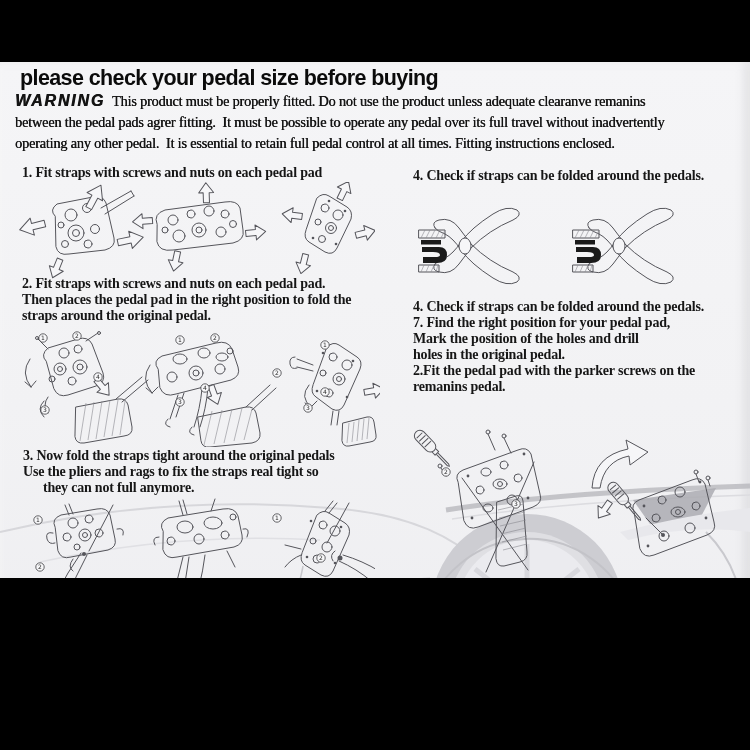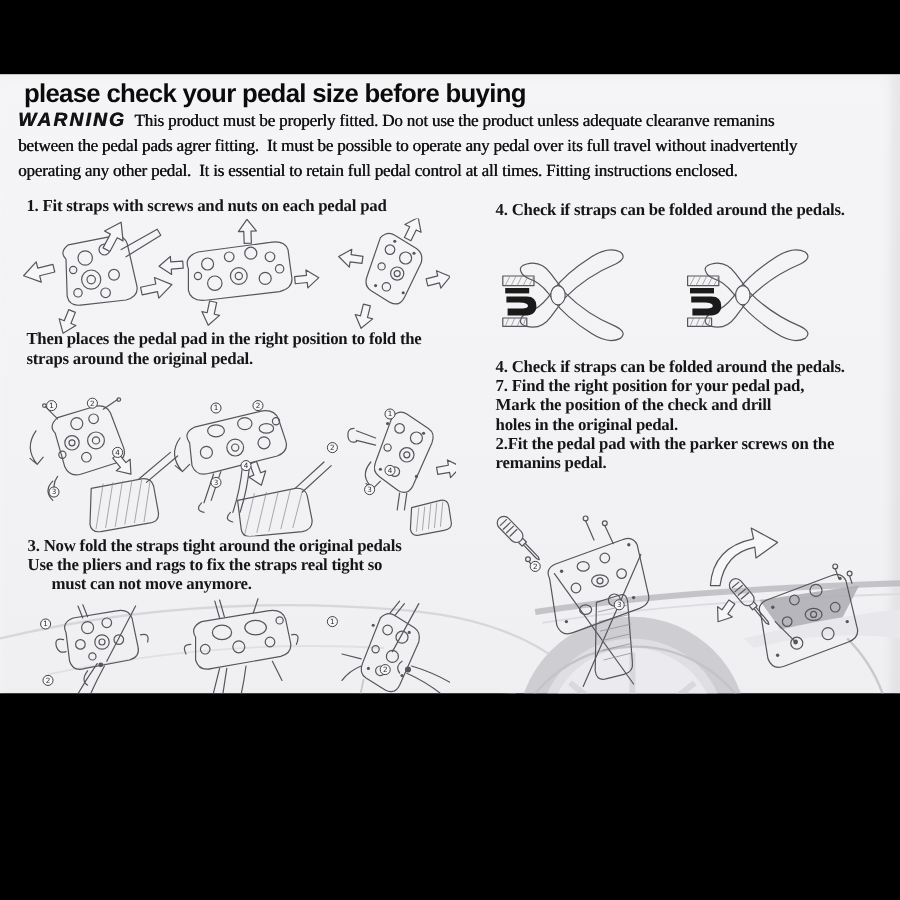--- a/index.html
+++ b/index.html
@@ -75,34 +75,35 @@
       <path d="M612 594 L750 572 L750 624 L656 624 Z" fill="#e7e7eb"></path>
     </svg>
 
     <div class="txt title">please check your pedal size before buying</div>
     <div class="wline" style="top:30px"><span class="wlabel">WARNING</span><span>This product must be properly fitted. Do not use the product unless adequate clearanve remanins</span></div>
     <div class="wline" style="top:52px">between the pedal pads agrer fitting.  It must be possible to operate any pedal over its full travel without inadvertently</div>
     <div class="wline" style="top:73px">operating any other pedal.  It is essential to retain full pedal control at all times. Fitting instructions enclosed.</div>
 
     <div class="txt step" style="left:22px;top:103px">1. Fit straps with screws and nuts on each pedal pad</div>
     <div class="stepblock" style="left:22px;top:214px">
+      <div class="sline">2. Fit straps with screws and nuts on each pedal pad.</div>
       <div class="sline ind">Then places the pedal pad in the right position to fold the</div>
       <div class="sline ind">straps around the original pedal.</div>
     </div>
     <div class="stepblock" style="left:23px;top:386px;line-height:18.5px">
       <div class="sline">3. Now fold the straps tight around the original pedals</div>
       <div class="sline ind">Use the pliers and rags to fix the straps real tight so</div>
-      <div class="sline ind" style="margin-left:20px">must can not move anymore.</div>
+      <div class="sline ind" style="margin-left:20px">they can not full anymore.</div>
     </div>
 
     <div class="txt step" style="left:413px;top:106px">4. Check if straps can be folded around the pedals.</div>
     <div class="stepblock rlh" style="left:413px;top:237px">
       <div class="sline">4. Check if straps can be folded around the pedals.</div>
       <div class="sline">7. Find the right position for your pedal pad,</div>
-      <div class="sline ind">Mark the position of the check and drill</div>
+      <div class="sline ind">Mark the position of the holes and drill</div>
       <div class="sline ind">holes in the original pedal.</div>
       <div class="sline">2.Fit the pedal pad with the parker screws on the</div>
       <div class="sline ind">remanins pedal.</div>
     </div>
 
     <svg class="fig" style="left:15px;top:120px" width="360" height="100" viewBox="0 0 360 100">
       <g transform="translate(6,10)">
         <path class="sk" d="M80 16 L110 -1 M84 22 L113 4 M110 -1 L113 4"></path>
         <path class="sk" d="M34 24 Q28 18 36 12 L72 5 Q82 3 85 11 L93 46 Q95 55 84 58 L48 62 Q37 64 35 55 Z"></path>
         <g class="sk">

